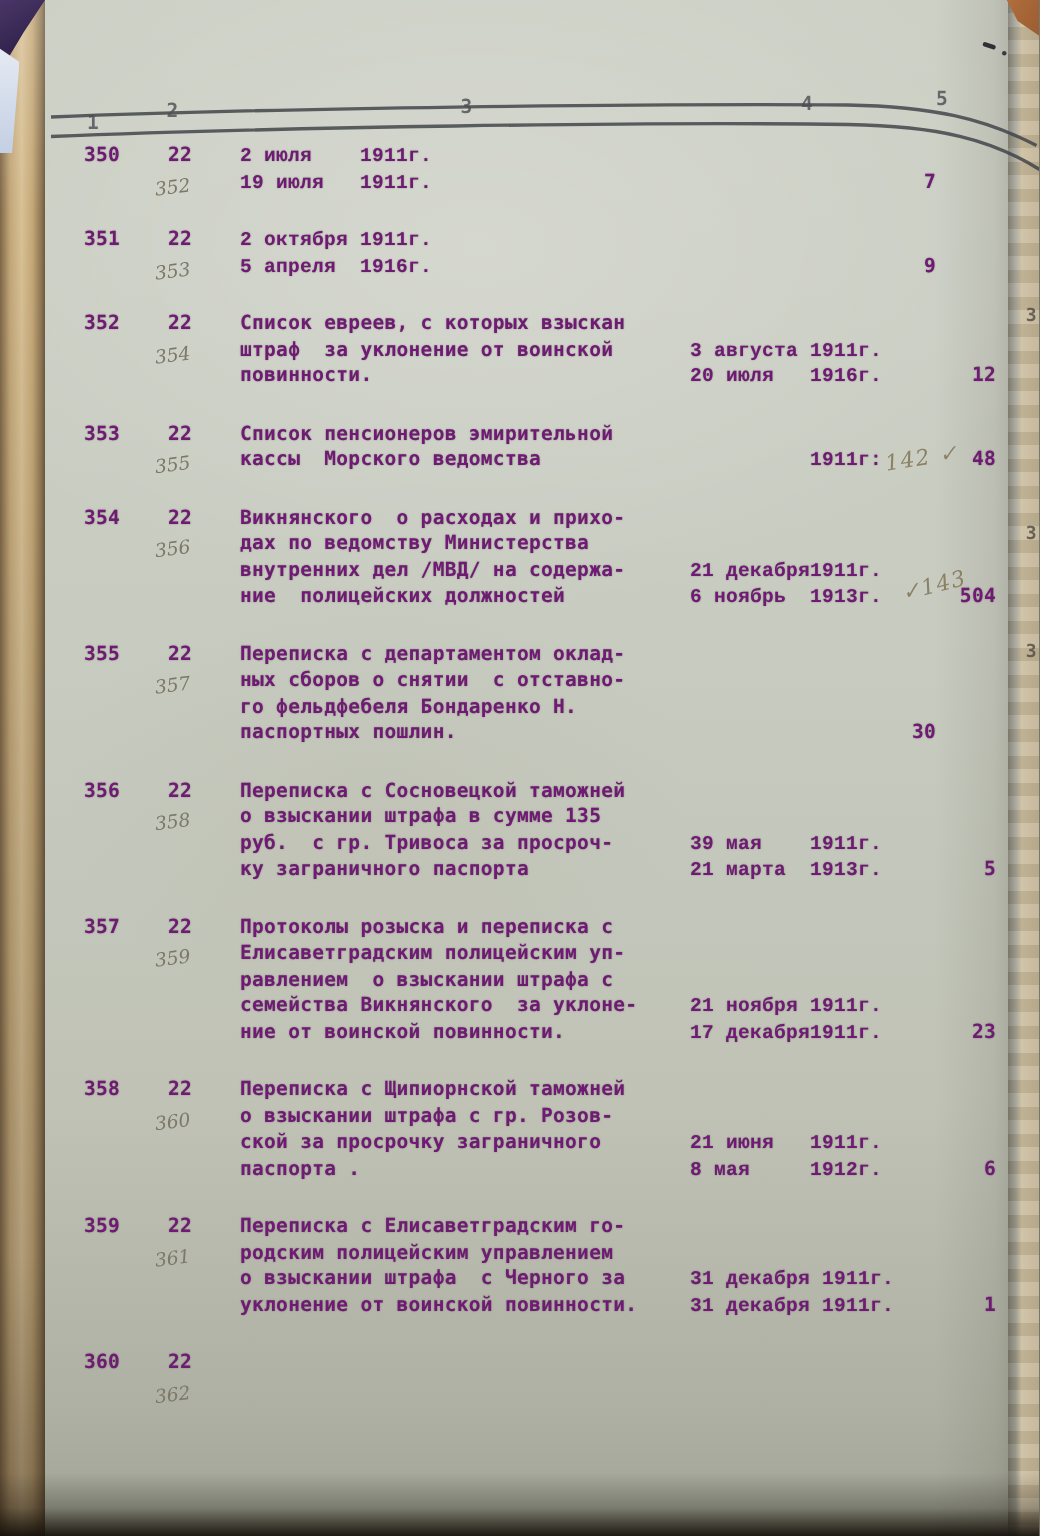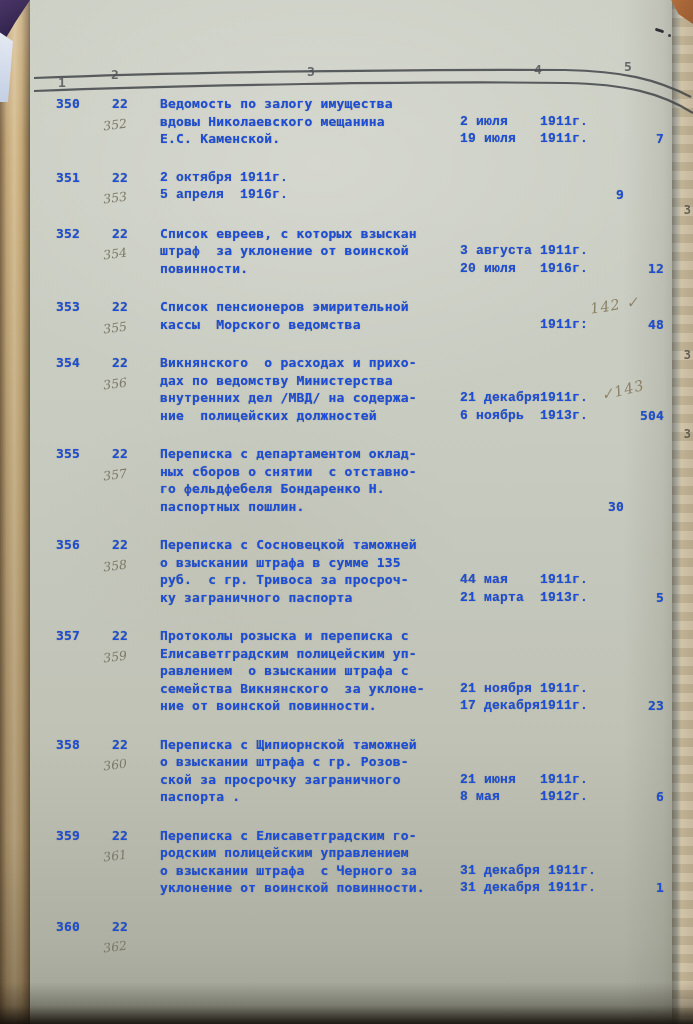--- a/index.html
+++ b/index.html
@@ -54,21 +54,21 @@
   }
   .bottom-shadow{
     position:absolute;left:0;bottom:0;width:100%;height:42px;
     background:linear-gradient(180deg, rgba(24,19,12,0) 0%, rgba(24,19,12,.28) 55%, rgba(24,19,12,.78) 88%, rgba(18,14,9,.92) 100%);
   }
   
   .rules{position:absolute;left:0;top:0;}
   
   .tw{
     font-size:13px;font-weight:bold;line-height:17.5px;letter-spacing:.2px;
-    color:#1d4ed8;text-shadow:0 0 1px rgba(50,50,44,.5);
+    color:#701a75;text-shadow:0 0 1px rgba(50,50,44,.5);
   }
   .colnum{position:absolute;font-size:13px;font-weight:bold;color:#4a4e52;opacity:.8;}
   
   .rows{position:absolute;left:30px;top:95px;right:21px;}
   .row{display:grid;grid-template-columns:82px 48px 300px 172px 1fr;margin-bottom:21px;align-items:start;}
   .c1{padding-left:26px;}
   .pencil{
     font-family:"DejaVu Serif",serif;font-style:italic;font-weight:normal;
     font-size:12.5px;color:#7c7969;transform:rotate(-7deg);
     margin:2px 0 0 -9px;text-shadow:none;letter-spacing:0;
@@ -115,23 +115,20 @@
   <span class="colnum" style="left:534px;top:62px">4</span>
   <span class="colnum" style="left:624px;top:59px">5</span>
 
   <div class="rows">
     <div class="row">
       <div class="c1 tw">350</div>
       <div class="c2">
         <div class="tw">22</div>
         <div class="pencil">352</div>
       </div>
-      <div class="desc tw">Ведомость по залогу имущества
-вдовы Николаевского мещанина
-Е.С. Каменской.</div>
       <div class="dates tw">2 июля    1911г.
 19 июля   1911г.</div>
       <div class="count tw">7</div>
     </div>
 
     <div class="row">
       <div class="c1 tw">351</div>
       <div class="c2">
         <div class="tw">22</div>
         <div class="pencil">353</div>
@@ -198,21 +195,21 @@
     <div class="row">
       <div class="c1 tw">356</div>
       <div class="c2">
         <div class="tw">22</div>
         <div class="pencil">358</div>
       </div>
       <div class="desc tw">Переписка с Сосновецкой таможней
 о взыскании штрафа в сумме 135
 руб.  с гр. Тривоса за просроч-
 ку заграничного паспорта</div>
-      <div class="dates tw">44 мая    1911г.
+      <div class="dates tw">39 мая    1911г.
 21 марта  1913г.</div>
       <div class="count tw">5</div>
     </div>
 
     <div class="row">
       <div class="c1 tw">357</div>
       <div class="c2">
         <div class="tw">22</div>
         <div class="pencil">359</div>
       </div>

